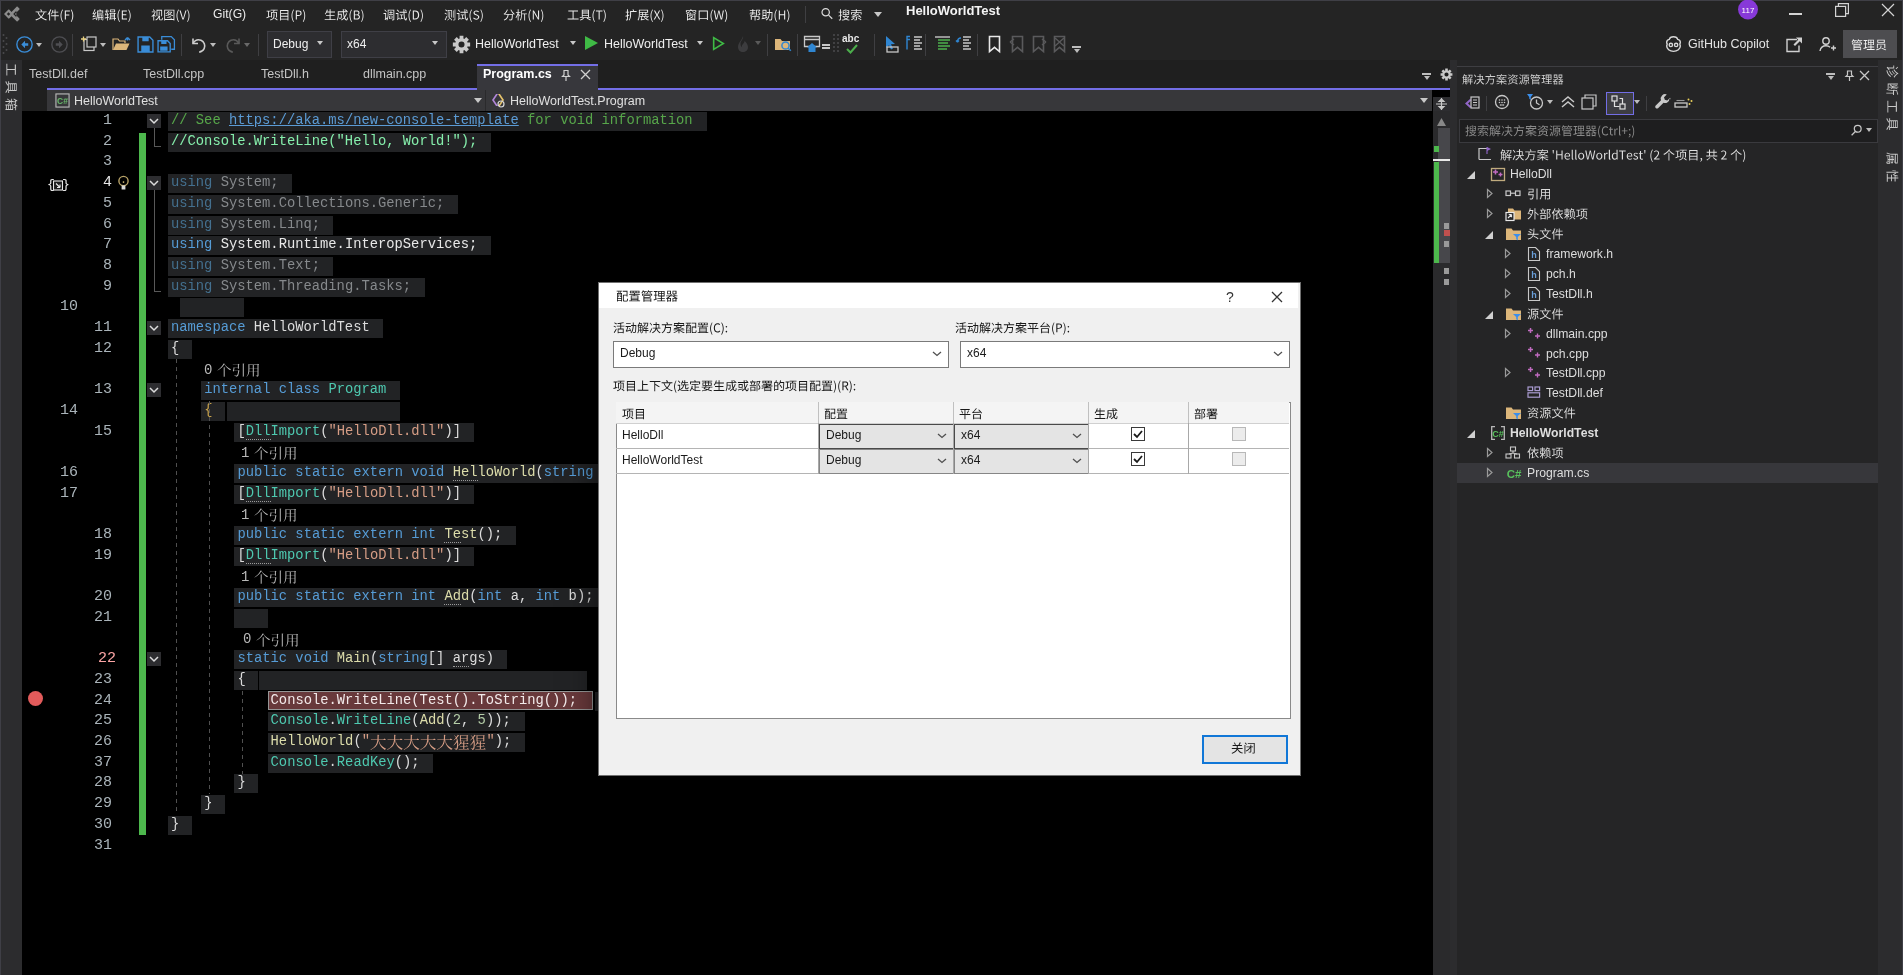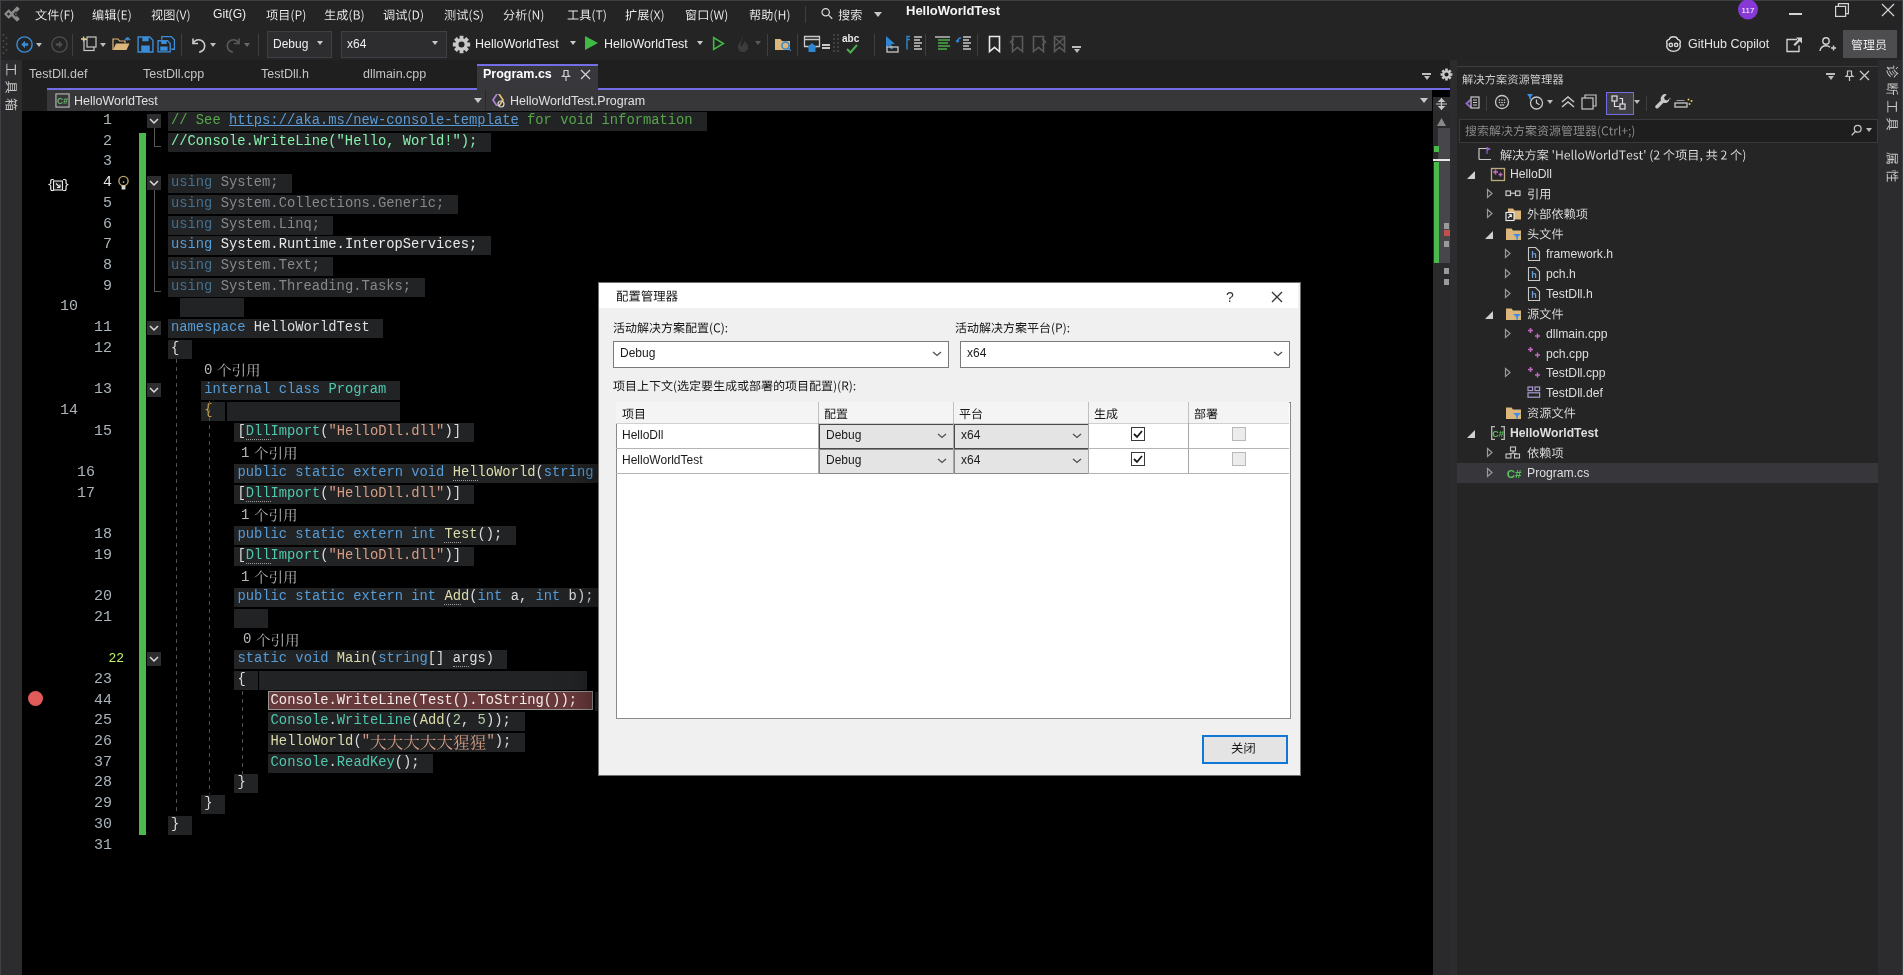--- a/index.html
+++ b/index.html
@@ -304,29 +304,29 @@
 <div class="a mono" style="left:60px;top:214.5px;width:52px;text-align:right;color:#aab4ba;font-size:15px">6</div>
 <div class="a mono" style="left:60px;top:235.2px;width:52px;text-align:right;color:#aab4ba;font-size:15px">7</div>
 <div class="a mono" style="left:60px;top:255.9px;width:52px;text-align:right;color:#aab4ba;font-size:15px">8</div>
 <div class="a mono" style="left:60px;top:276.6px;width:52px;text-align:right;color:#aab4ba;font-size:15px">9</div>
 <div class="a mono" style="left:60px;top:297.3px;width:52px;text-align:left;color:#aab4ba;font-size:15px">10</div>
 <div class="a mono" style="left:60px;top:318.0px;width:52px;text-align:right;color:#aab4ba;font-size:15px">11</div>
 <div class="a mono" style="left:60px;top:338.7px;width:52px;text-align:right;color:#aab4ba;font-size:15px">12</div>
 <div class="a mono" style="left:60px;top:380.1px;width:52px;text-align:right;color:#aab4ba;font-size:15px">13</div>
 <div class="a mono" style="left:60px;top:400.8px;width:52px;text-align:left;color:#aab4ba;font-size:15px">14</div>
 <div class="a mono" style="left:60px;top:421.5px;width:52px;text-align:right;color:#aab4ba;font-size:15px">15</div>
-<div class="a mono" style="left:60px;top:462.9px;width:52px;text-align:center;color:#aab4ba;font-size:15px">16</div>
-<div class="a mono" style="left:60px;top:483.6px;width:52px;text-align:center;color:#aab4ba;font-size:15px">17</div>
+<div class="a mono" style="left:60px;top:462.9px;width:52px;text-align:left;color:#aab4ba;font-size:15px">16</div>
+<div class="a mono" style="left:60px;top:483.6px;width:52px;text-align:left;color:#aab4ba;font-size:15px">17</div>
 <div class="a mono" style="left:60px;top:525.0px;width:52px;text-align:right;color:#aab4ba;font-size:15px">18</div>
 <div class="a mono" style="left:60px;top:545.7px;width:52px;text-align:right;color:#aab4ba;font-size:15px">19</div>
 <div class="a mono" style="left:60px;top:587.1px;width:52px;text-align:right;color:#aab4ba;font-size:15px">20</div>
 <div class="a mono" style="left:60px;top:607.8px;width:52px;text-align:right;color:#aab4ba;font-size:15px">21</div>
-<div class="a mono" style="left:72px;top:649.2px;width:52px;text-align:right;color:#bef264;font-size:13px">22</div>
+<div class="a mono" style="left:64px;top:649.2px;width:52px;text-align:right;color:#fca5a5;font-size:15px">22</div>
 <div class="a mono" style="left:60px;top:669.9px;width:52px;text-align:right;color:#aab4ba;font-size:15px">23</div>
-<div class="a mono" style="left:60px;top:690.6px;width:52px;text-align:right;color:#aab4ba;font-size:15px">44</div>
+<div class="a mono" style="left:60px;top:690.6px;width:52px;text-align:right;color:#aab4ba;font-size:15px">24</div>
 <div class="a mono" style="left:60px;top:711.3px;width:52px;text-align:right;color:#aab4ba;font-size:15px">25</div>
 <div class="a mono" style="left:60px;top:732.0px;width:52px;text-align:right;color:#aab4ba;font-size:15px">26</div>
 <div class="a mono" style="left:60px;top:752.7px;width:52px;text-align:right;color:#aab4ba;font-size:15px">37</div>
 <div class="a mono" style="left:60px;top:773.4px;width:52px;text-align:right;color:#aab4ba;font-size:15px">28</div>
 <div class="a mono" style="left:60px;top:794.1px;width:52px;text-align:right;color:#aab4ba;font-size:15px">29</div>
 <div class="a mono" style="left:60px;top:814.8px;width:52px;text-align:right;color:#aab4ba;font-size:15px">30</div>
 <div class="a mono" style="left:60px;top:835.5px;width:52px;text-align:right;color:#aab4ba;font-size:15px">31</div>
 <div class="a" style="left:168.0px;top:112.0px;width:539px;height:19px;background:#222325"></div>
 <div class="a mono" style="left:171.0px;top:111.0px"><span style="color:#57a64a;">// See </span><span style="color:#5b9bd5;text-decoration:underline;">https://aka.ms/new-console-template</span><span style="color:#57a64a;"> for void information</span></div>
 <div class="a" style="left:168.0px;top:132.7px;width:323px;height:19px;background:#222325"></div>

